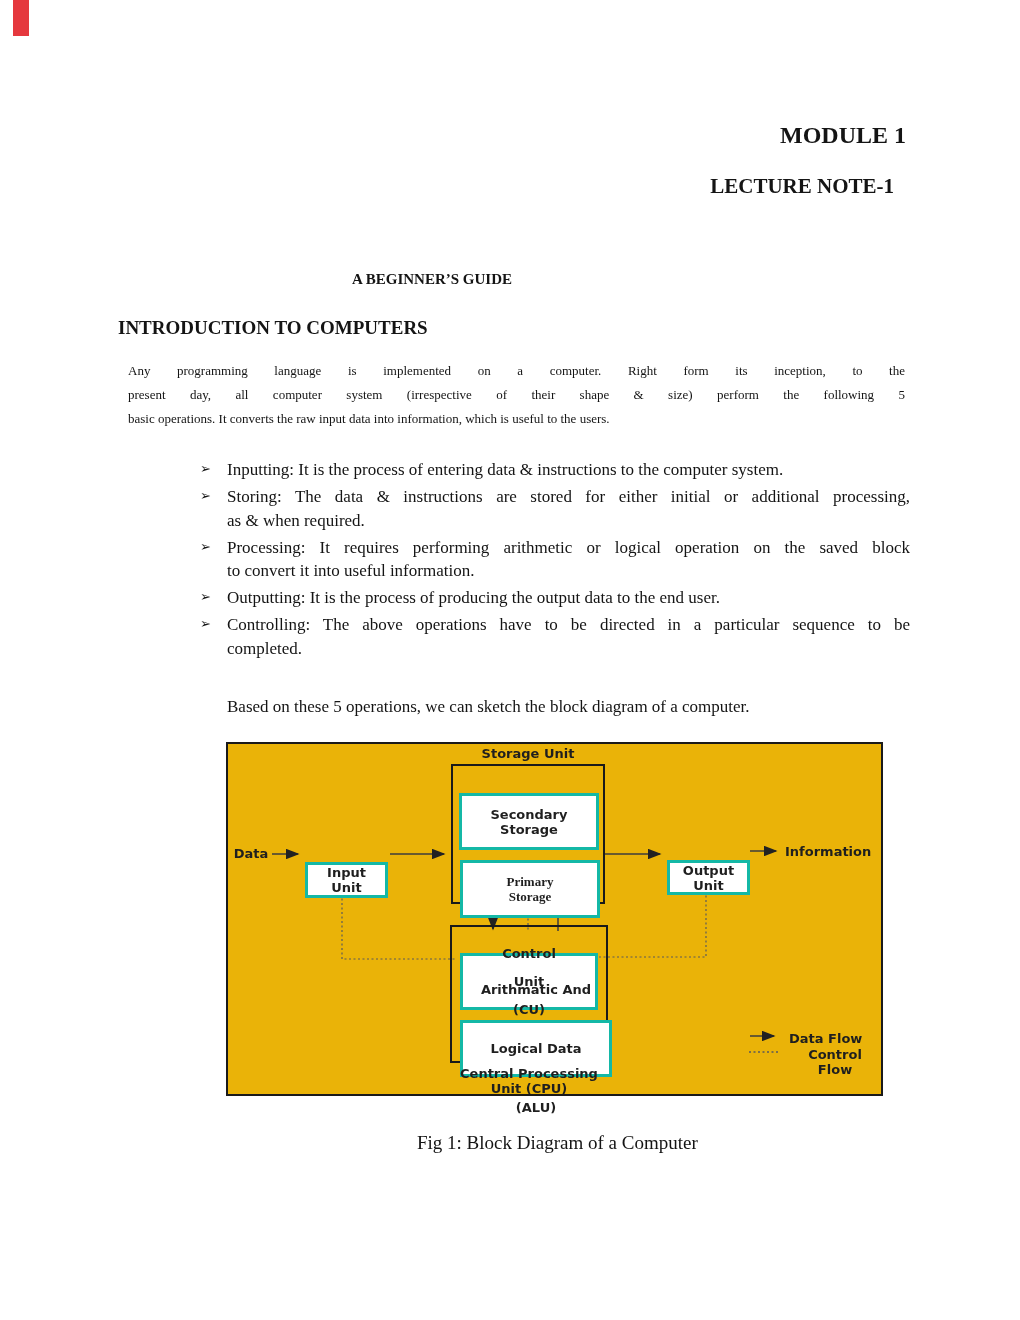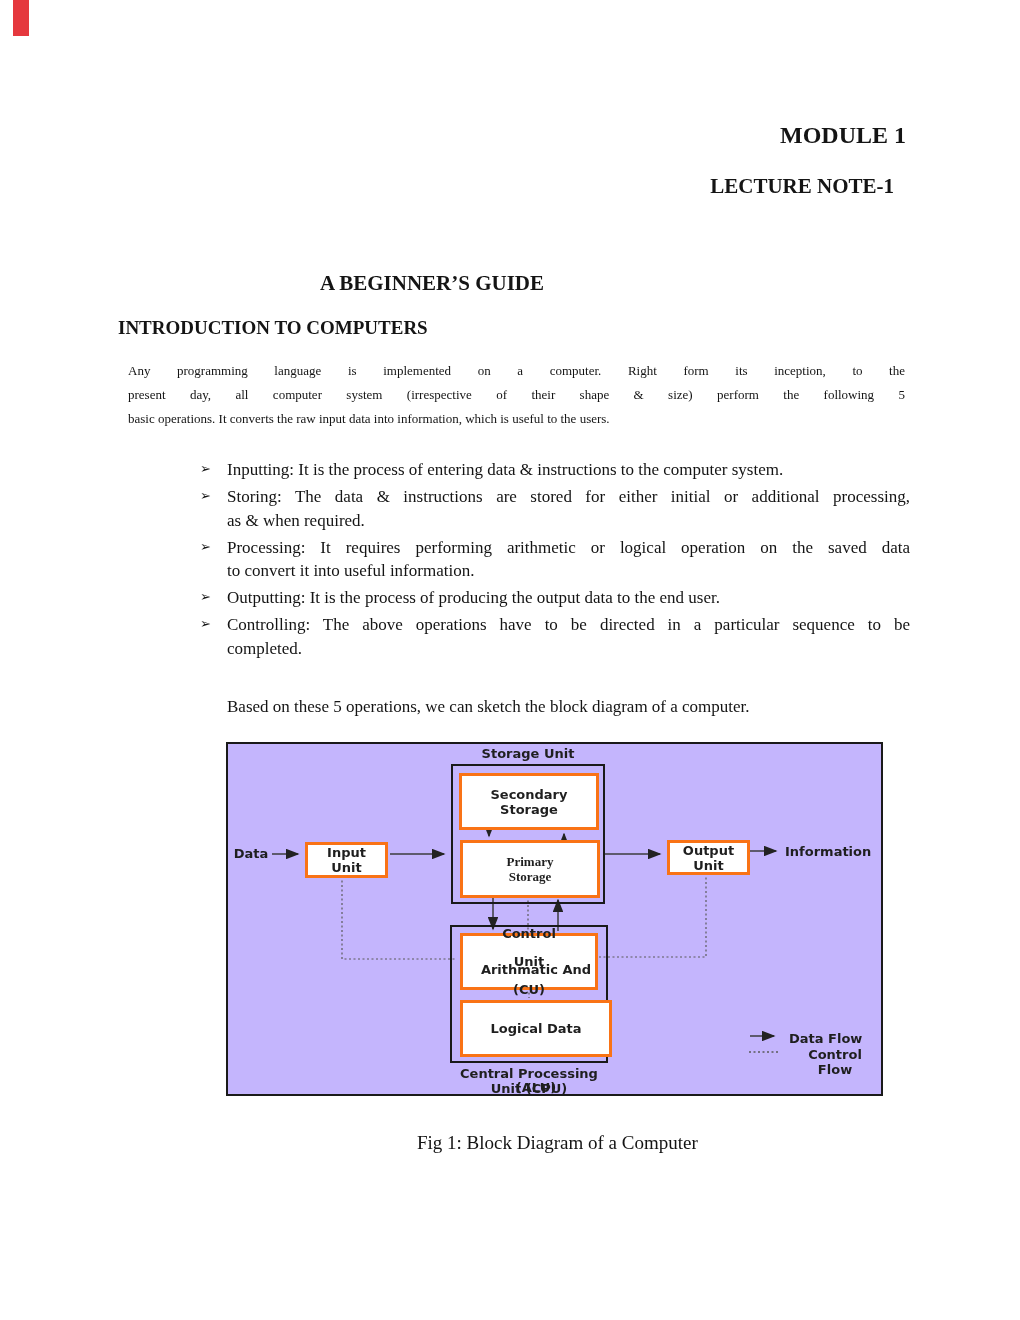--- a/index.html
+++ b/index.html
@@ -6,45 +6,45 @@
   body { background:#ffffff; }
   .page {
     position:relative; width:1020px; height:1320px; background:#ffffff;
     font-family:"Liberation Serif","DejaVu Serif",serif; color:#141414;
     overflow:hidden;
   }
   .red-marker { position:absolute; left:13px; top:0; width:16px; height:36px; background:#e5383e; }
 
   .module-title  { position:absolute; top:122px; right:114px; font-size:24px; font-weight:bold; }
   .lecture-title { position:absolute; top:174px; right:126px; font-size:21px; font-weight:bold; }
-  .guide-title   { position:absolute; top:271px; left:0; width:864px; text-align:center; font-size:21px; font-weight:bold; }
+  .guide-title   { position:absolute; top:271px; left:0; width:864px; text-align:center; font-size:15px; font-weight:bold; }
   .section-heading { position:absolute; top:317px; left:118px; font-size:19px; font-weight:bold; }
 
   .intro { position:absolute; top:359px; left:128px; width:777px; font-size:13px; }
   .intro .line, .bullet-text .line { line-height:24px; }
   .jline { text-align:justify; text-align-last:justify; }
 
   .bullet-list { position:absolute; top:458px; left:200px; width:710px; list-style:none; font-size:17px; }
   .bullet-item { position:relative; padding-left:27px; margin-bottom:3.5px; }
   .bullet-item .line { line-height:23.5px; }
   .bullet-glyph { position:absolute; left:0; top:3px; font-family:"DejaVu Sans",sans-serif; font-size:13px; color:#141414; }
 
   .closing { position:absolute; top:695px; left:227px; font-size:17px; line-height:24px; }
 
   
   .diagram {
     position:absolute; left:226px; top:742px; width:657px; height:354px;
-    border:2px solid #1a1a1a; background:#c4b5fd;
+    border:2px solid #1a1a1a; background:#eab308;
     font-family:"DejaVu Sans","Liberation Sans",sans-serif; color:#1f1f1f;
   }
   .diagram svg { position:absolute; left:0; top:0; }
   .dbox { position:absolute; background:#ffffff; display:flex; flex-direction:column; align-items:center; justify-content:center; text-align:center; }
   .dbox .bl { display:block; font-size:13px; font-weight:bold; line-height:15px; }
   .frame2 { border:2px solid #1a1a1a; background:transparent; }
-  .frame3 { border:3px solid #f97316; }
+  .frame3 { border:3px solid #14b8a6;margin-top:20px; }
   .dlabel { position:absolute; font-size:13px; font-weight:bold; line-height:15px; text-align:center; }
   .dlabel .bl { display:block; }
 
   .box-storage-outer { left:223px; top:20px;  width:154px; height:140px; }
   .box-secondary     { left:231px; top:29px;  width:140px; height:57px; }
   .box-primary       { left:232px; top:96px;  width:140px; height:58px;font-family:Liberation Serif, serif; }
   .box-input         { left:77px;  top:98px;  width:83px;  height:36px; }
   .box-output        { left:439px; top:96px;  width:83px;  height:35px; }
   .box-cpu-outer     { left:222px; top:181px; width:158px; height:138px; }
   .box-cu            { left:232px; top:189px; width:138px; height:57px;gap:13px; }
@@ -87,21 +87,21 @@
     <li class="bullet-item">
       <span class="bullet-glyph">➢</span>
       <div class="bullet-text">
         <div class="line jline">Storing: The data &amp; instructions are stored for either initial or additional processing,</div>
         <div class="line">as &amp; when required.</div>
       </div>
     </li>
     <li class="bullet-item">
       <span class="bullet-glyph">➢</span>
       <div class="bullet-text">
-        <div class="line jline">Processing: It requires performing arithmetic or logical operation on the saved data</div>
+        <div class="line jline">Processing: It requires performing arithmetic or logical operation on the saved block</div>
         <div class="line">to convert it into useful information.</div>
       </div>
     </li>
     <li class="bullet-item">
       <span class="bullet-glyph">➢</span>
       <div class="bullet-text">
         <div class="line">Outputting: It is the process of producing the output data to the end user.</div>
       </div>
     </li>
     <li class="bullet-item">

